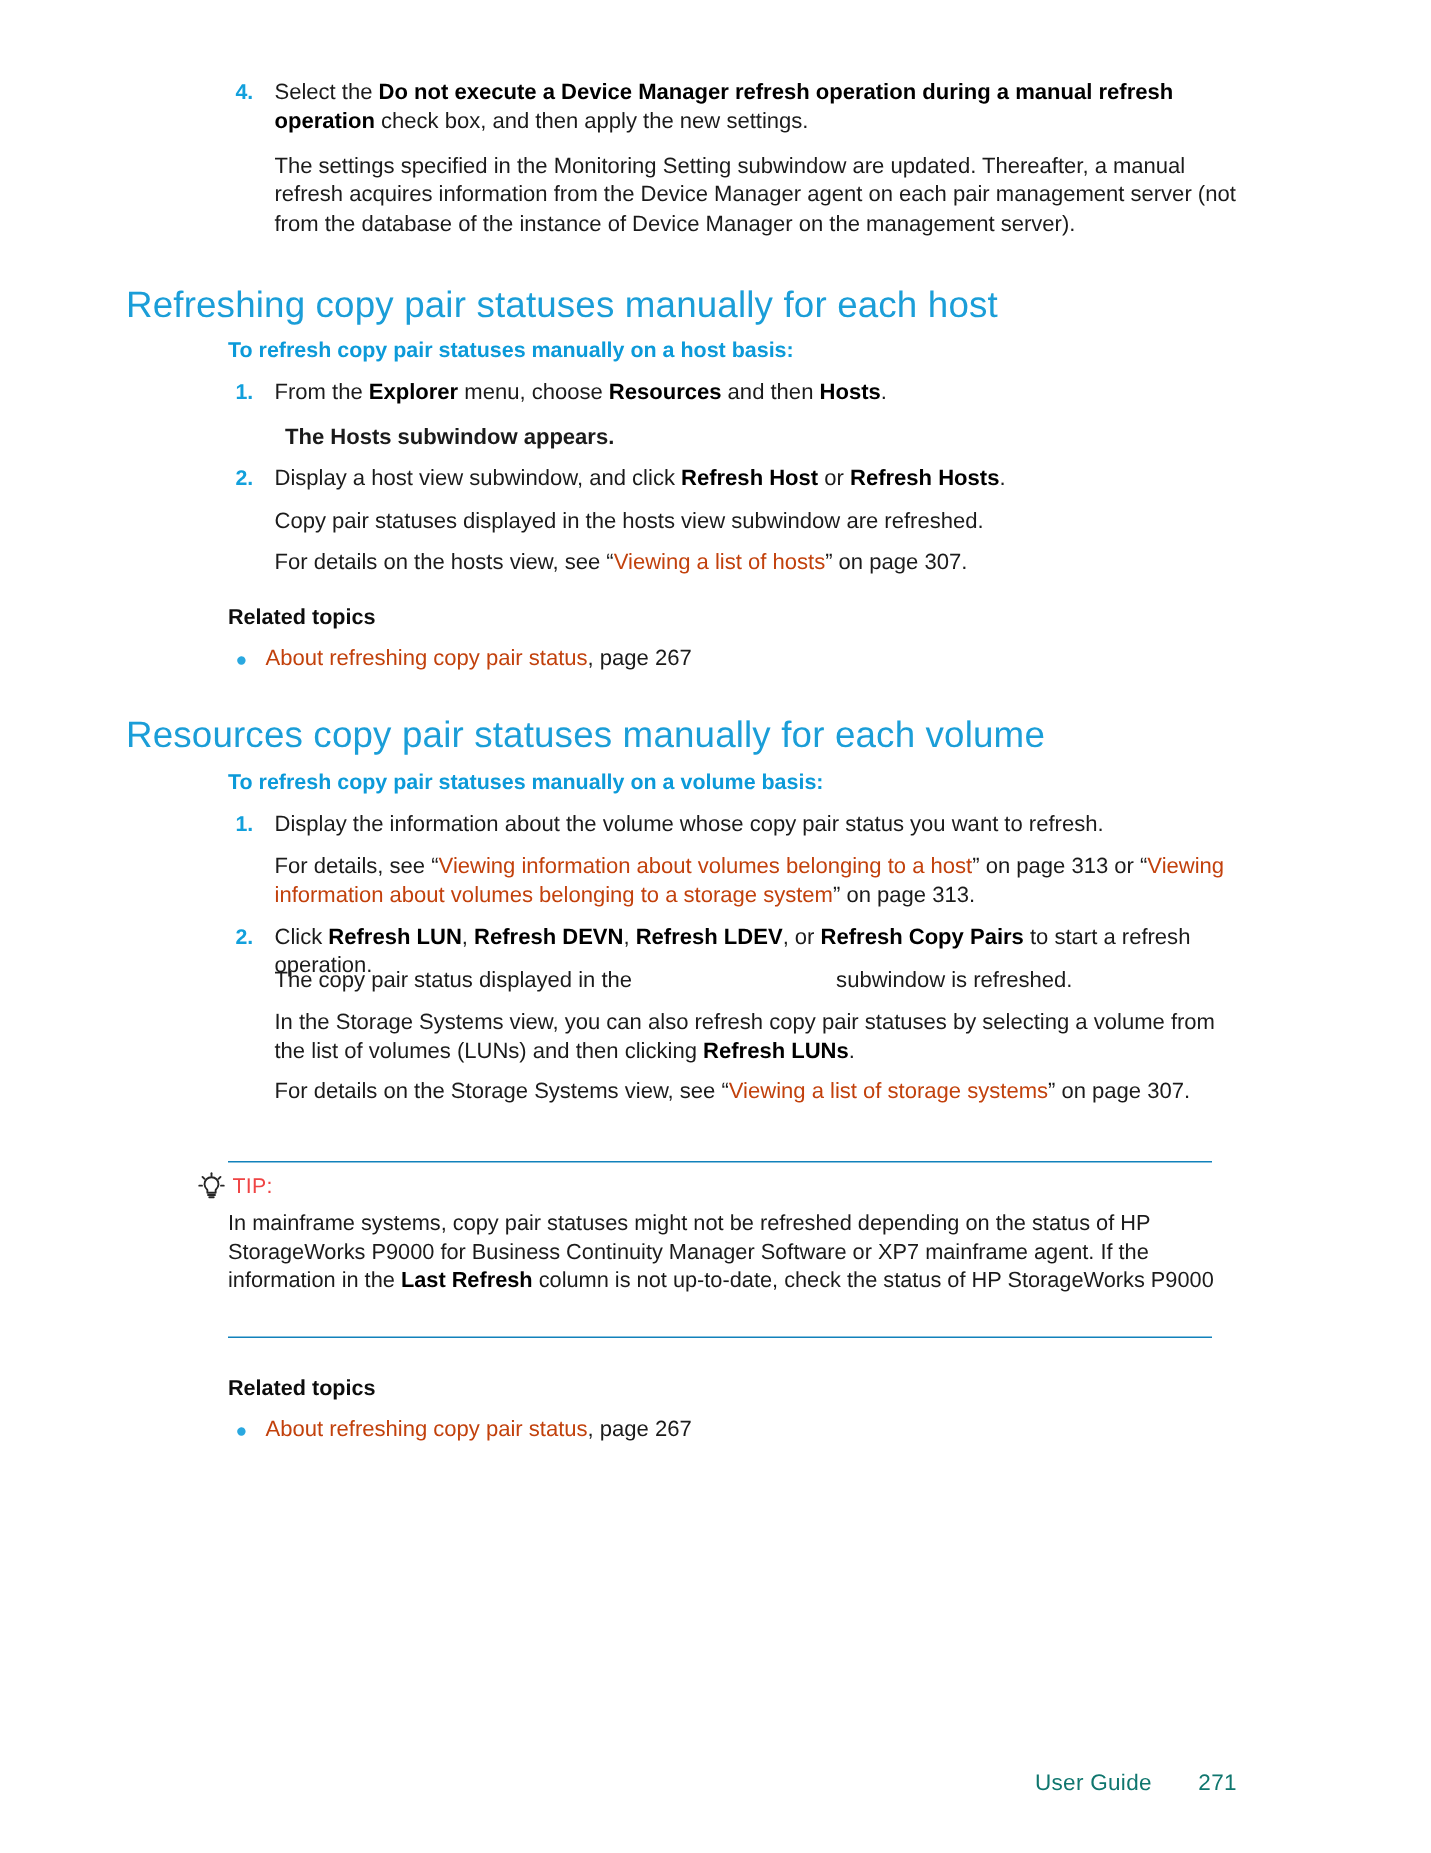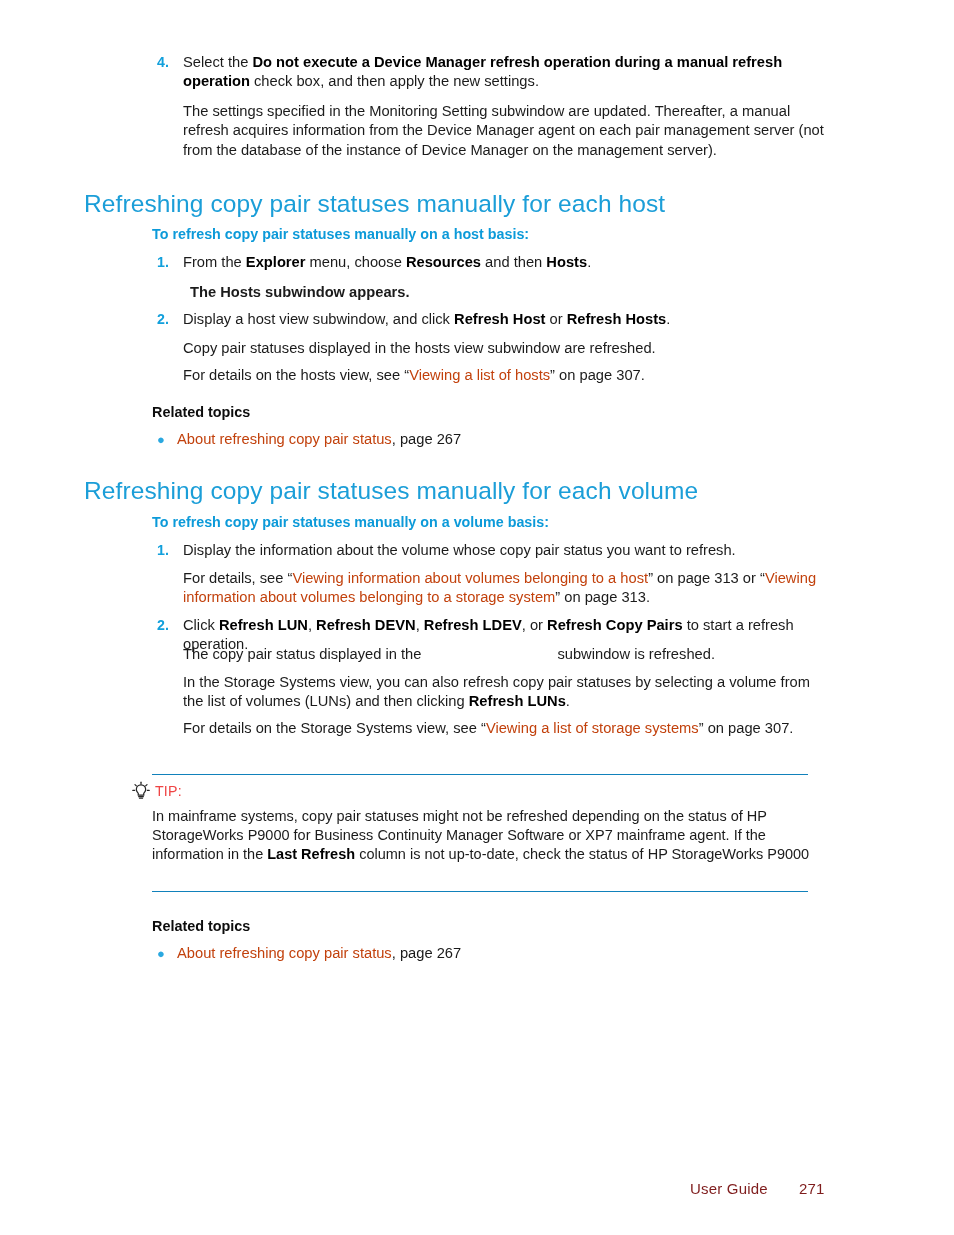--- a/index.html
+++ b/index.html
@@ -119,21 +119,21 @@
     font-size: 14.5px;
     line-height: 19.2px;
     color: #1b1b1b;
   }
 
   
   .footer {
     position: absolute;
     font-size: 15px;
     line-height: 18px;
-    color: #7f1d1d;
+    color: #0f766e;
     display: flex;
     align-items: baseline;
   }
   .footer-label { letter-spacing: 0.2px; }
   .footer-page { margin-left: 31px; letter-spacing: 0.2px; margin-top: 36px; }
 </style>
 </head>
 <body>
 
 <div class="page">
@@ -175,21 +175,21 @@
 
   <div class="rel-title" style="left:152px; top:403px;">Related topics</div>
 
   <div class="bullet-row" style="left:157px; top:430px; width:600px;">
     <div class="bullet-dot">●</div>
     <div class="bullet-text">
       <span class="lnk">About refreshing copy pair status</span><span>, page 267</span>
     </div>
   </div>
 
-  <div class="h1" style="left:84px; top:477px;">Refreshing copy pair statuses manually for each volume</div>
+  <div class="h1" style="left:84px; top:477px;">Resources copy pair statuses manually for each volume</div>
 
   <div class="h2" style="left:152px; top:513px;">To refresh copy pair statuses manually on a volume basis:</div>
 
   <div class="step" style="left:157px; top:541px; width:675px;">
     <div class="step-num">1.</div>
     <div class="step-body body-text">Display the information about the volume whose copy pair status you want to refresh.</div>
   </div>
 
   <div class="body-text" style="position:absolute; left:183px; top:569px; width:648px;">
     <span>For details, see “</span><span class="lnk">Viewing information about volumes belonging to a host</span><span>” on page 313 or “</span><span class="lnk">Viewing information about volumes belonging to a storage system</span><span>” on page 313.</span>

